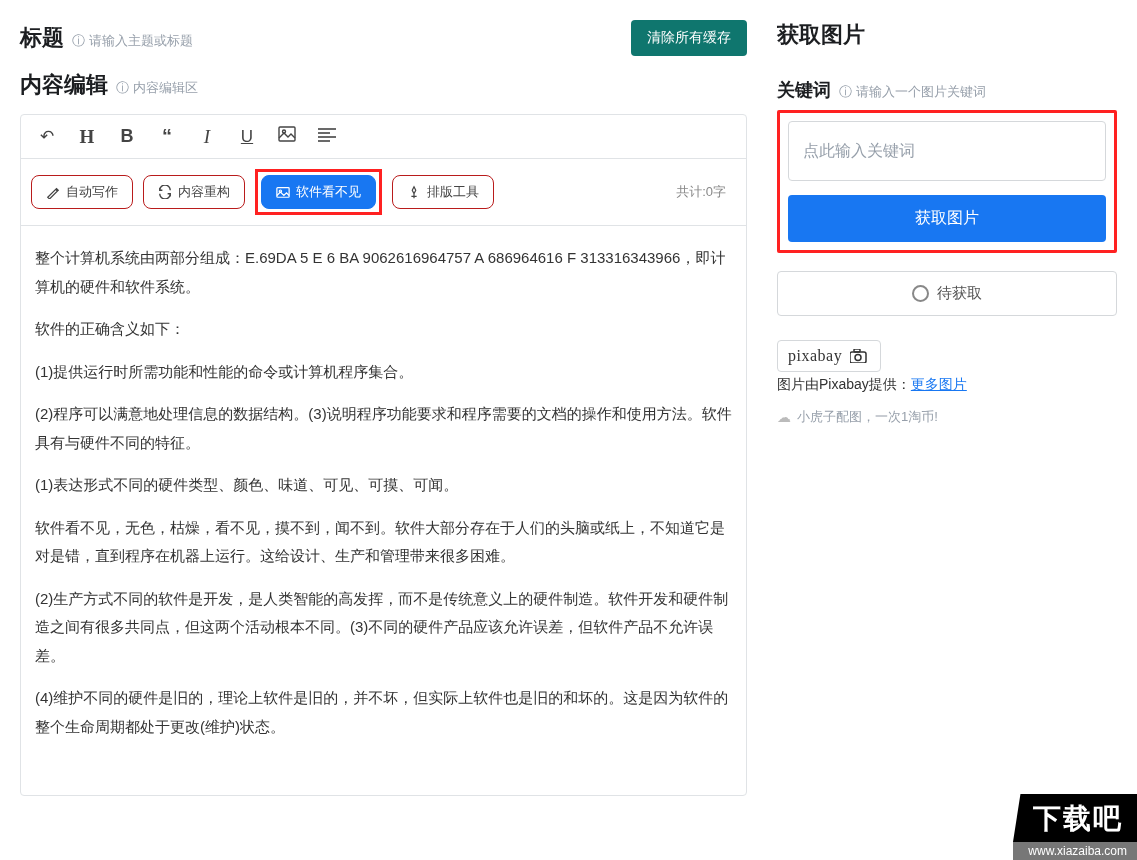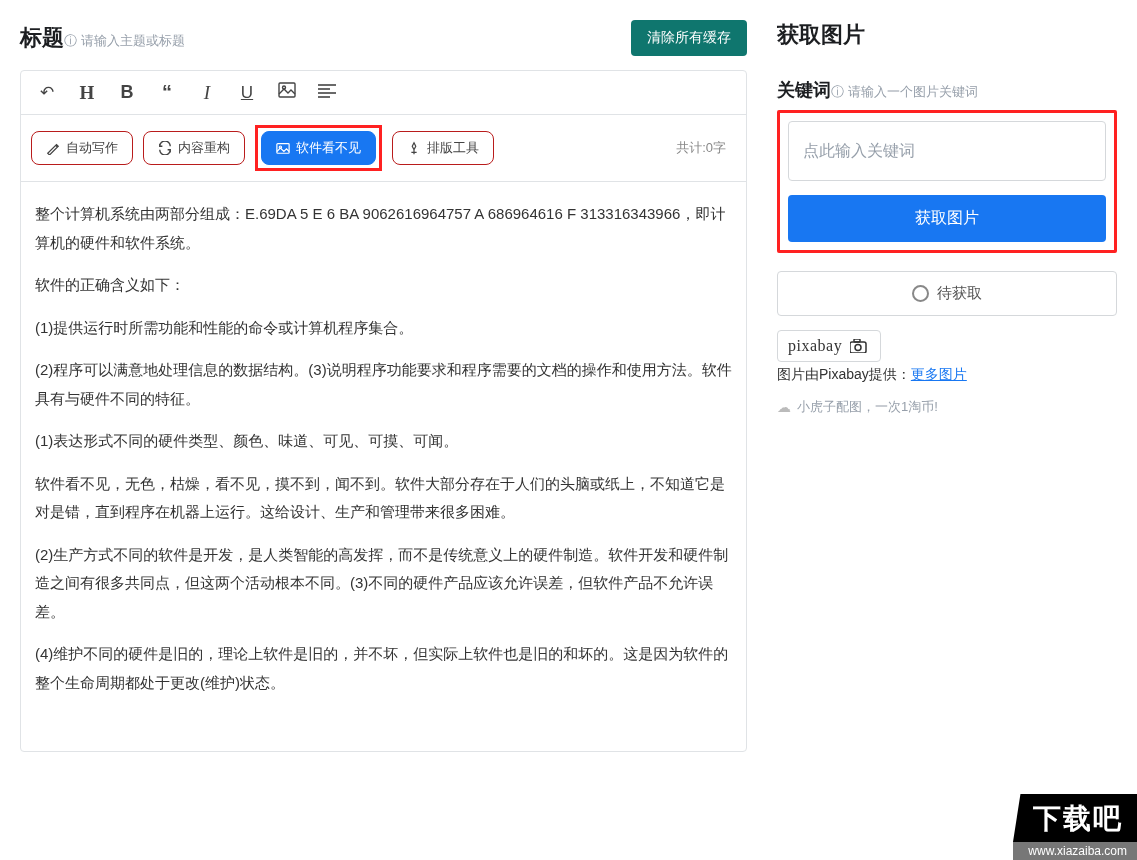--- a/index.html
+++ b/index.html
@@ -2,21 +2,21 @@
 <html><head>
 <meta charset="utf-8">
 <style>
 * { box-sizing: border-box; margin: 0; padding: 0; }
 body { font-family: -apple-system, "PingFang SC", "Microsoft YaHei", sans-serif; background: #fff; width: 1137px; height: 860px; overflow: hidden; color: #333; }
 .container { display: flex; padding: 20px; gap: 30px; height: 100%; }
 .left { flex: 1; min-width: 0; }
 .right { width: 340px; }
 
 .section-header { display: flex; align-items: center; justify-content: space-between; margin-bottom: 14px; }
-.section-title-wrap { display: flex; align-items: baseline; gap: 0; }
+.section-title-wrap { display: flex; align-items: baseline; gap: 8px; }
 .section-title { font-size: 22px; font-weight: 600; color: #1c1e21; }
 .section-hint { font-size: 13px; color: #969faa; display: inline-flex; align-items: center; gap: 4px; }
 .section-hint::before { content: "ⓘ"; font-size: 13px; }
 
 .btn-primary { background: #0f766e; color: #fff; border: none; padding: 9px 16px; border-radius: 4px; font-size: 14px; cursor: pointer; }
 .title-input { width: 100%; padding: 12px 14px; font-size: 16px; border: 1px solid #d5d8db; border-radius: 4px; color: #555; margin-bottom: 24px; }
 .title-input::placeholder { color: #969faa; }
 
 .editor-wrap { border: 1px solid #e0e3e6; border-radius: 4px; }
 .toolbar-row1 { display: flex; align-items: center; gap: 20px; padding: 10px 16px; border-bottom: 1px solid #e0e3e6; color: #555; }
@@ -35,21 +35,21 @@
 
 .editor-content { padding: 18px 14px 40px 14px; font-size: 15px; line-height: 1.9; color: #333; }
 .editor-content p { margin-bottom: 14px; }
 
 .keyword-input { width: 100%; padding: 20px 14px; font-size: 16px; border: 1px solid #d5d8db; border-radius: 4px; color: #555; margin-bottom: 14px; }
 .keyword-input::placeholder { color: #969faa; }
 .fetch-btn { width: 100%; padding: 13px; background: #1877f2; color: #fff; border: none; border-radius: 4px; font-size: 16px; cursor: pointer; }
 .pending-btn { width: 100%; padding: 12px; background: #fff; color: #555; border: 1px solid #d5d8db; border-radius: 4px; font-size: 15px; cursor: pointer; display: inline-flex; align-items: center; justify-content: center; gap: 8px; margin-top: 18px; }
 .pending-btn::before { content: ""; width: 13px; height: 13px; border: 2px solid #888; border-radius: 50%; }
 
-.pixabay-badge { display: inline-block; padding: 6px 10px; background: #fff; border: 1px solid #d5d8db; border-radius: 4px; font-family: Georgia, serif; font-weight: 500; color: #333; font-size: 16px; letter-spacing: 0.5px; margin-top: 14px; }
+.pixabay-badge { display: inline-block; padding: 6px 10px; background: #fff; border: 1px solid #d5d8db; border-radius: 4px; font-family: Georgia, serif; font-weight: 500; color: #333; font-size: 16px; letter-spacing: 0.5px; margin-top: 24px; }
 .pixabay-badge svg { vertical-align: -2px; margin-left: 3px; }
 
 .provider-line { margin-top: 4px; font-size: 14px; color: #333; }
 .provider-line a { color: #1877f2; text-decoration: underline; }
 .tip-line { margin-top: 14px; font-size: 13px; color: #969faa; display: flex; align-items: center; gap: 6px; }
 .tip-line::before { content: "☁"; font-size: 14px; color: #bbb; }
 
 .watermark { position: fixed; right: 0; bottom: 0; }
 .watermark-top { background: #000; color: #fff; font-size: 28px; font-weight: 900; padding: 6px 14px 4px 20px; letter-spacing: 2px; clip-path: polygon(6% 0, 100% 0, 100% 100%, 0 100%); }
 .watermark-bot { background: #777; color: #fff; font-size: 12px; text-align: right; padding: 2px 10px; }
@@ -64,20 +64,26 @@
 
     <div class="section-header">
       <div class="section-title-wrap">
         <span class="section-title">标题</span>
         <span class="section-hint">请输入主题或标题</span>
       </div>
       <button class="btn-primary">清除所有缓存</button>
     </div>
 
 
+    <div class="section-header">
+      <div class="section-title-wrap">
+        <span class="section-title">内容编辑</span>
+        <span class="section-hint">内容编辑区</span>
+      </div>
+    </div>
 
     <div class="editor-wrap">
       <div class="toolbar-row1">
         <span class="tb-icon">↶</span>
         <span class="tb-icon h">H</span>
         <span class="tb-icon b">B</span>
         <span class="tb-icon" style="font-size:20px;font-weight:600;">“</span>
         <span class="tb-icon i">I</span>
         <span class="tb-icon" style="text-decoration:underline;">U</span>
         <span class="tb-icon">

